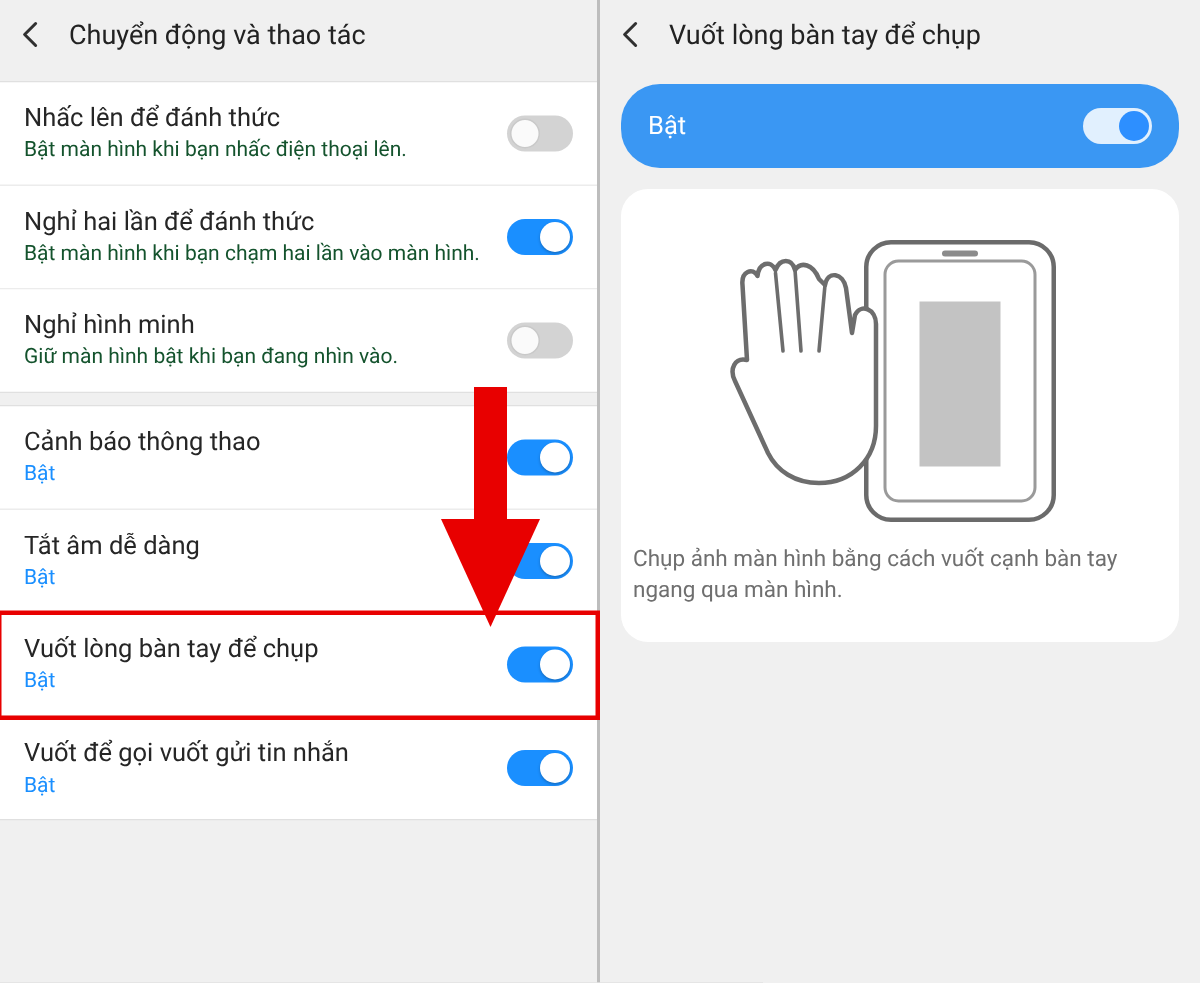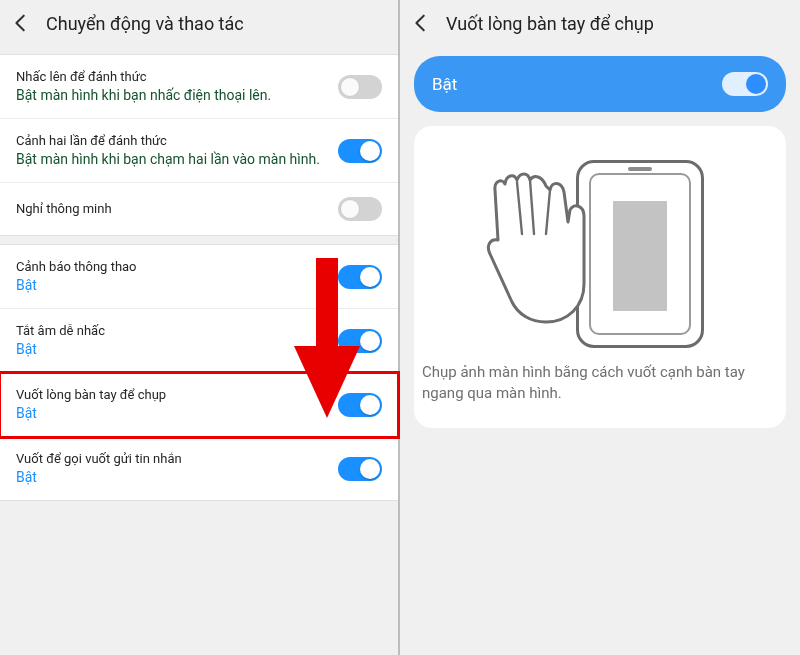--- a/index.html
+++ b/index.html
@@ -9,21 +9,21 @@
   .screen { flex: 1 1 50%; min-width: 0; height: 100%; background: #f0f0f0; display: flex; flex-direction: column; position: relative; }
   .screen.left { border-right: 2px solid #bdbdbd; }
   .header { display: flex; align-items: center; gap: 14px; padding: 12px 14px 12px 10px; background: #f0f0f0; }
   .back-ic svg { width: 22px; height: 22px; display: block; }
   .hdr-title { font-size: 18px; color: #222; font-weight: 400; }
 
   .group { background: #fff; margin: 8px 0 0 0; border-top: 1px solid #e0e0e0; border-bottom: 1px solid #e0e0e0; }
   .row { display: flex; align-items: center; justify-content: space-between; padding: 14px 16px; border-bottom: 1px solid #ececec; position: relative; background:#fff; }
   .row:last-child { border-bottom: none; }
   .row .txt { display: flex; flex-direction: column; gap: 2px; padding-right: 10px; }
-  .row .title { font-size: 13px; color: #262626; line-height: 1.25; }
+  .row .title { font-size: 17px; color: #262626; line-height: 1.25; }
   .row .sub { font-size: 14px; color: #14532d; line-height: 1.2; }
   .row .sub.blue { color: #1a8fff; font-size: 14px; }
 
   .toggle { width: 44px; height: 24px; border-radius: 24px; position: relative; flex: 0 0 auto; }
   .toggle .knob { width: 20px; height: 20px; border-radius: 50%; background: #fff; position: absolute; top: 2px; left: 2px; box-shadow: 0 1px 2px rgba(0,0,0,.25); }
   .toggle.on { background: #1a8fff; }
   .toggle.on .knob { left: auto; right: 2px; }
   .toggle.off { background: #d3d3d3; }
   .toggle.off .knob { left: 2px; background:#fafafa; border:1px solid #c9c9c9; box-shadow:none; }
 
@@ -68,50 +68,51 @@
           <div class="txt">
             <span class="title">Nhấc lên để đánh thức</span>
             <span class="sub">Bật màn hình khi bạn nhấc điện thoại lên.</span>
           </div>
           <div class="toggle off">
               <div class="knob"></div>
             </div>
         </div>
         <div class="row">
           <div class="txt">
-            <span class="title">Cảnh hai lần để đánh thức</span>
+            <span class="title">Nghỉ hai lần để đánh thức</span>
             <span class="sub">Bật màn hình khi bạn chạm hai lần vào màn hình.</span>
           </div>
           <div class="toggle on">
               <div class="knob"></div>
             </div>
         </div>
         <div class="row">
           <div class="txt">
-            <span class="title">Nghỉ thông minh</span>
+            <span class="title">Nghỉ hình minh</span>
+            <span class="sub">Giữ màn hình bật khi bạn đang nhìn vào.</span>
           </div>
           <div class="toggle off">
               <div class="knob"></div>
             </div>
         </div>
       </div>
 
       <div class="group">
         <div class="row">
           <div class="txt">
             <span class="title">Cảnh báo thông thao</span>
             <span class="sub blue">Bật</span>
           </div>
           <div class="toggle on">
               <div class="knob"></div>
             </div>
         </div>
         <div class="row">
           <div class="txt">
-            <span class="title">Tắt âm dễ nhấc</span>
+            <span class="title">Tắt âm dễ dàng</span>
             <span class="sub blue">Bật</span>
           </div>
           <div class="toggle on">
               <div class="knob"></div>
             </div>
         </div>
         <div class="row hl-row">
           <div class="txt">
             <span class="title">Vuốt lòng bàn tay để chụp</span>
             <span class="sub blue">Bật</span>

